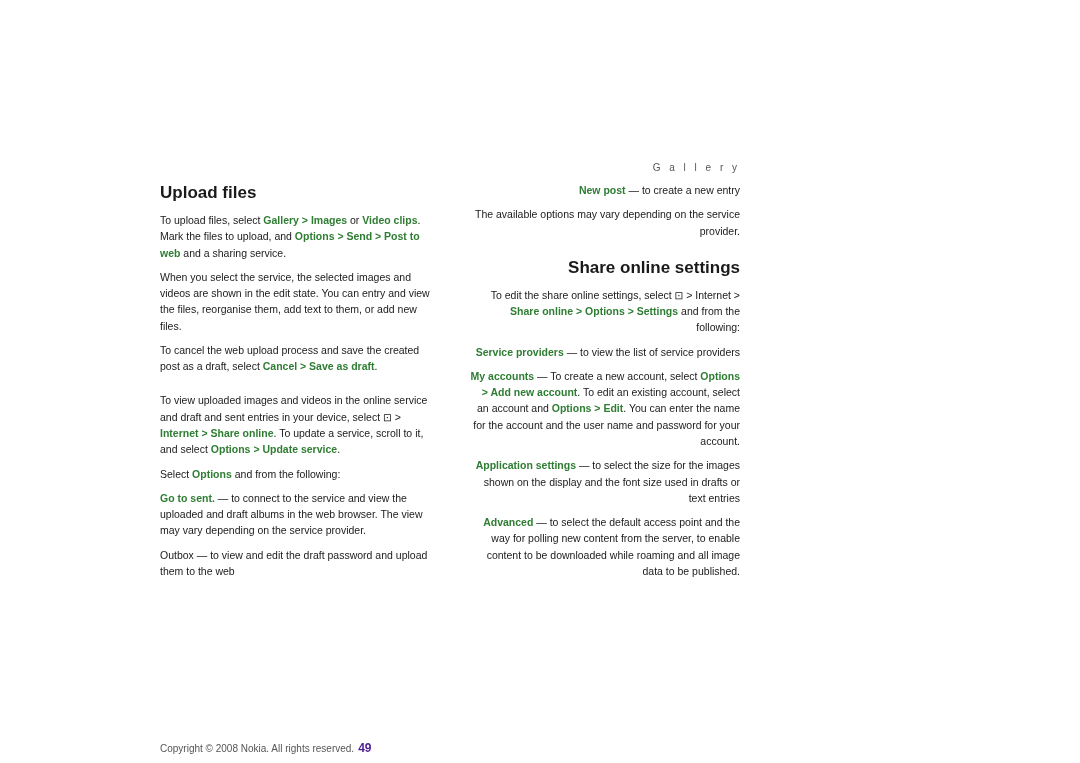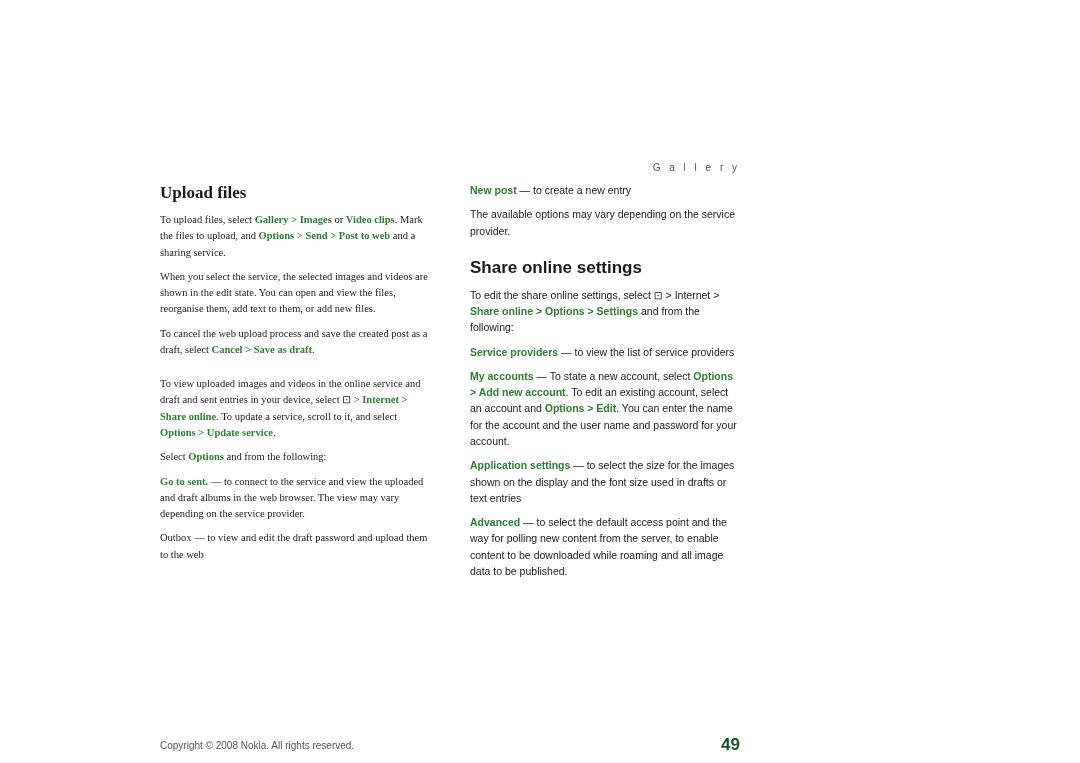--- a/index.html
+++ b/index.html
@@ -31,24 +31,24 @@
       position: absolute;
       top: 150px;
       left: 160px;
       right: 160px;
       bottom: 80px;
       display: flex;
       gap: 40px;
     }
     .left-column {
       flex: 1;
-      font-family: Liberation Serif, serif;
     }
     .right-column {
       flex: 1;
+      text-align: right;
     }
     .section-title {
       font-size: 17px;
       font-weight: bold;
       color: #1a1a1a;
       margin-bottom: 8px;
       line-height: 1.3;
     }
     .body-text {
       font-size: 10.5px;
@@ -64,31 +64,31 @@
       color: #2e7d32;
       font-weight: bold;
     }
     .section-gap {
       margin-bottom: 18px;
     }
     .footer {
       position: absolute;
       bottom: 40px;
       left: 160px;
-      right: 160px;
+      right: 148px;
       display: flex;
-      justify-content: space-between;
+      justify-content: flex-start;
       align-items: center;
       font-size: 10px;
       color: #555;
     }
     .footer-page {
       font-weight: bold;
-      font-size: 17px;
-      color: #14532d;
+      font-size: 12px;
+      color: #4c1d95;
       margin-left: 4px;
     }
   </style>
 </head>
 <body>
 
 <div class="page">
 
   <div class="header">
     <span>G a l l e r y</span>
@@ -96,21 +96,21 @@
 
   <div class="content">
 
     <div class="left-column">
 
       <div class="section-gap">
         <div class="section-title">Upload files</div>
         <p class="body-text">
           <span>To upload files, select </span><span class="green-link">Gallery &gt; <strong>Images</strong></span><span> or </span><span class="green-link"><strong>Video clips</strong></span><span>. Mark the files to upload, and </span><span class="green-link">Options &gt; Send &gt; Post to web</span><span> and a sharing service.</span>
         </p>
-        <p class="body-text">When you select the service, the selected images and videos are shown in the edit state. You can open and view the files, reorganise them, add text to them, or add new files.</p>
+        <p class="body-text">When you select the service, the selected images and videos are shown in the edit state. You can entry and view the files, reorganise them, add text to them, or add new files.</p>
         <p class="body-text">
           <span>To cancel the web upload process and save the created post as a draft, select </span><span class="green-link">Cancel &gt; Save as draft</span><span>.</span>
         </p>
       </div>
 
       <div>
         <p class="body-text">
           <span>To view uploaded images and videos in the online service and draft and sent entries in your device, select </span><span>⊡</span><span> &gt; </span><span class="green-link">Internet &gt; Share online</span><span>. To update a service, scroll to it, and select </span><span class="green-link">Options &gt; Update service</span><span>.</span>
         </p>
         <p class="body-text">
@@ -135,21 +135,21 @@
 
       <div>
         <div class="section-title">Share online settings</div>
         <p class="body-text">
           <span>To edit the share online settings, select </span><span>⊡</span><span> &gt; Internet &gt; </span><span class="green-link">Share online &gt; Options &gt; Settings</span><span> and from the following:</span>
         </p>
         <p class="body-text">
           <span class="green-term">Service providers</span><span> — to view the list of service providers</span>
         </p>
         <p class="body-text">
-          <span class="green-term">My accounts</span><span> — To state a new account, select </span><span class="green-link">Options &gt; Add new account</span><span>. To edit an existing account, select an account and </span><span class="green-link">Options &gt; Edit</span><span>. You can enter the name for the account and the user name and password for your account.</span>
+          <span class="green-term">My accounts</span><span> — To create a new account, select </span><span class="green-link">Options &gt; Add new account</span><span>. To edit an existing account, select an account and </span><span class="green-link">Options &gt; Edit</span><span>. You can enter the name for the account and the user name and password for your account.</span>
         </p>
         <p class="body-text">
           <span class="green-term">Application settings</span><span> — to select the size for the images shown on the display and the font size used in drafts or text entries</span>
         </p>
         <p class="body-text">
           <span class="green-term">Advanced</span><span> — to select the default access point and the way for polling new content from the server, to enable content to be downloaded while roaming and all image data to be published.</span>
         </p>
       </div>
 
     </div>

